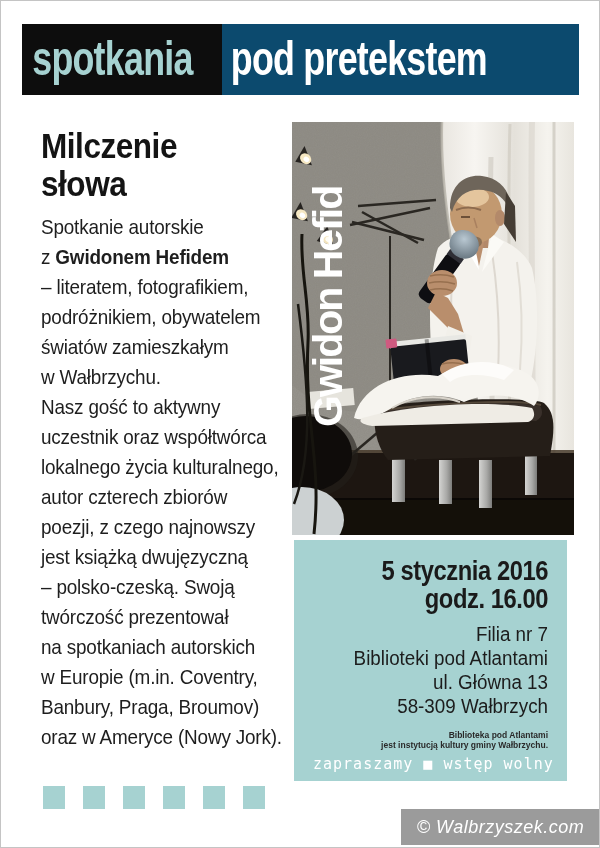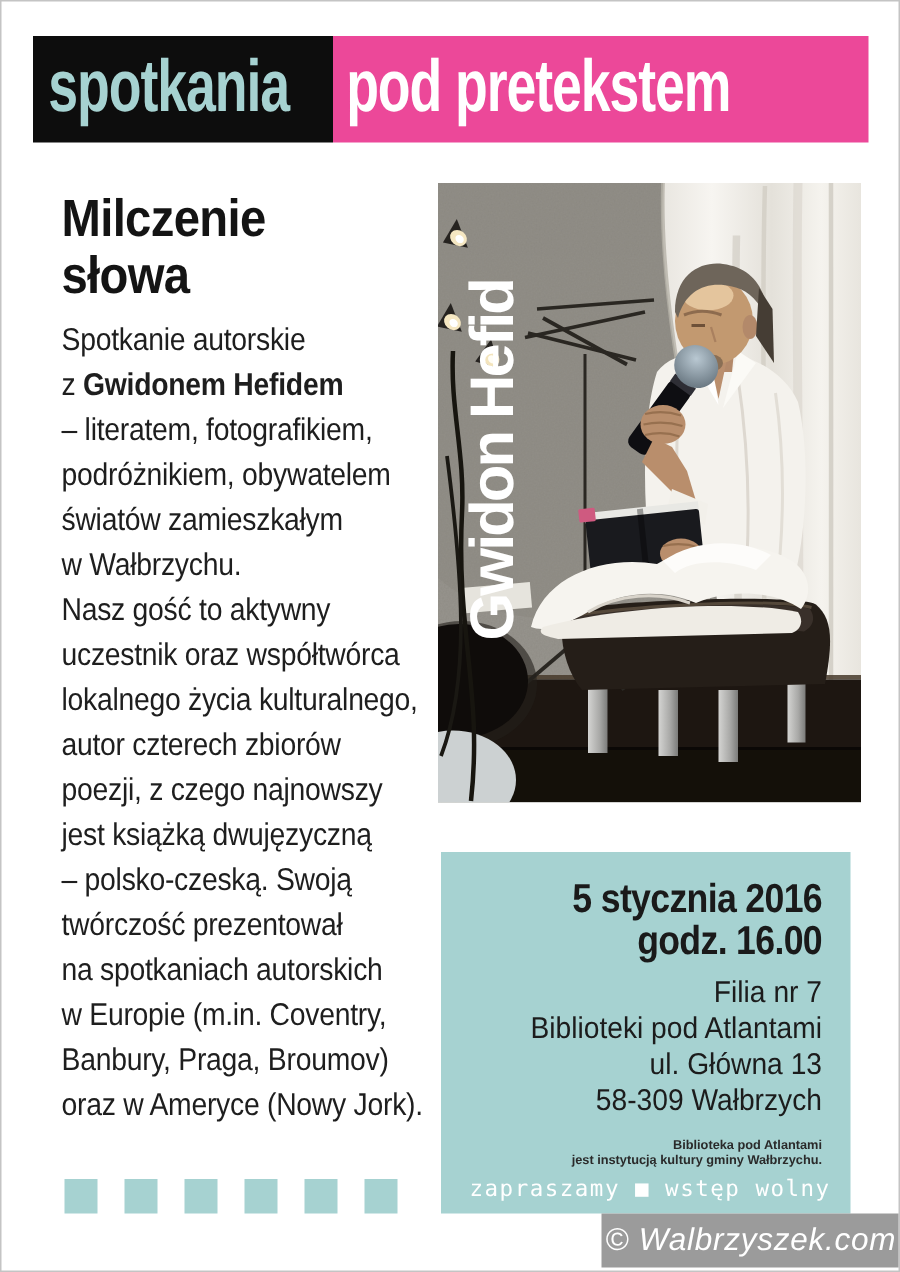--- a/index.html
+++ b/index.html
@@ -8,21 +8,21 @@
 
   .page {
     position:relative; width:600px; height:848px;
     background:#ffffff; border:1px solid #c4c4c4;
     overflow:hidden;
   }
 
   
   .masthead { position:absolute; left:21px; top:23px; width:557px; height:71px; display:flex; }
   .masthead-left  { width:200px; height:71px; background:#0d0d0d; overflow:hidden; }
-  .masthead-right { flex:1; height:71px; background:#ec4899; overflow:hidden; }
+  .masthead-right { flex:1; height:71px; background:#0c4a6e; overflow:hidden; }
   .hdr-txt {
     display:inline-block; font-size:49px; font-weight:bold; line-height:69px;
     letter-spacing:-1px; transform:scaleX(0.73); transform-origin:left center;
     white-space:nowrap; padding-left:14px;
   }
   .masthead-left .hdr-txt  { color:#a6d2d1; }
   .masthead-right .hdr-txt { color:#ffffff; padding-left:12px; }
 
   
   .left-col {
@@ -41,21 +41,21 @@
   .photo svg { display:block; width:282px; height:413px; }
   .photo-caption {
     position:absolute; left:13px; top:3px; height:302px;
     writing-mode:vertical-rl; transform:rotate(180deg);
     font-size:41px; font-weight:bold; letter-spacing:-2px;
     color:#ffffff; white-space:nowrap; line-height:46px;
   }
 
   
   .info-box {
-    position:absolute; left:293px; top:567px; width:273px; height:241px;
+    position:absolute; left:293px; top:539px; width:273px; height:241px;
     background:#a6d2d1; text-align:right; padding:17px 19px 8px;
     display:flex; flex-direction:column;
   }
   .dates { transform:scaleX(0.88); transform-origin:right top; color:#1a1a1a; }
   .date-line { font-size:27px; font-weight:bold; line-height:28px; letter-spacing:-0.5px; }
   .venue {
     margin-top:9px; font-size:20px; line-height:24px; color:#1c1c1c;
     transform:scaleX(0.94); transform-origin:right top;
   }
   .note { margin-top:12px; font-size:8.5px; font-weight:bold; line-height:10px; color:#2a2a2a; }
@@ -65,21 +65,21 @@
     text-align:right;
   }
 
   
   .squares { position:absolute; left:42px; top:785px; display:flex; gap:18px; }
   .sq { width:22px; height:23px; background:#a6d2d1; }
 
   
   .watermark {
     position:absolute; left:400px; top:808px; width:199px; height:36px;
-    background:#9b9b9b; color:#ffffff; font-style:italic; font-size:21px;
+    background:#9b9b9b; color:#ffffff; font-style:italic; font-size:18px;
     display:flex; align-items:center; justify-content:center; letter-spacing:0.5px;
   }
 </style>
 </head>
 <body>
 
 <div class="page">
 
   <header class="masthead">
     <div class="masthead-left">

